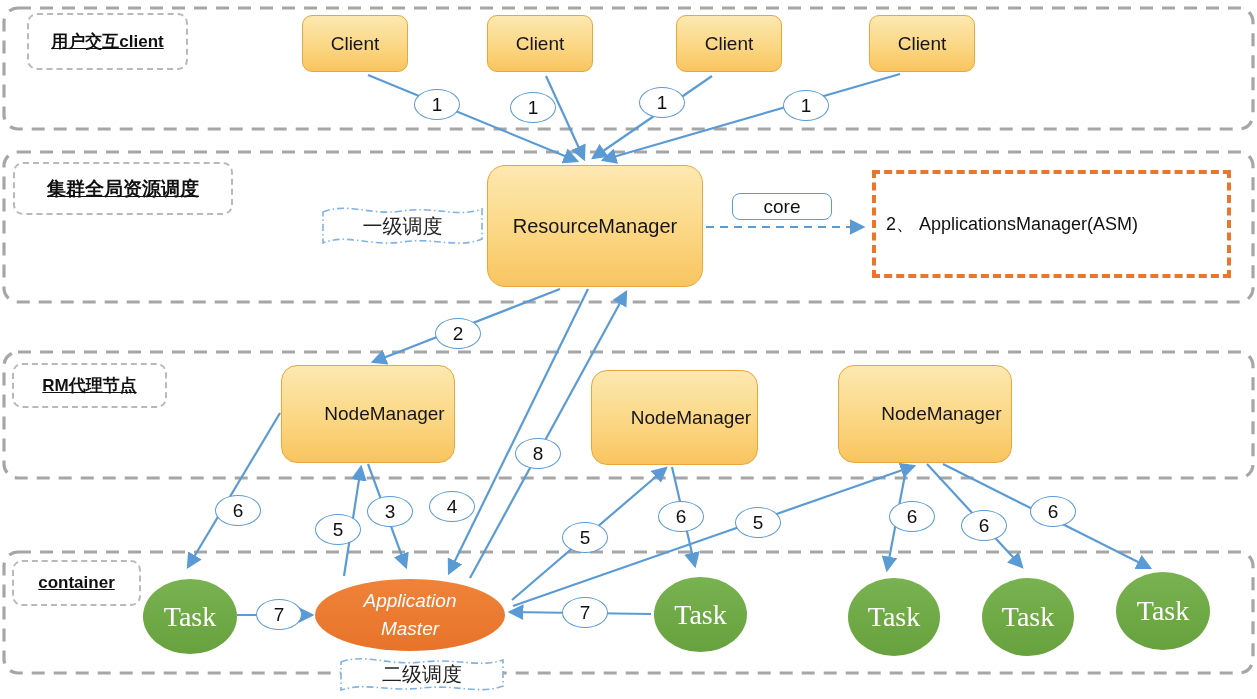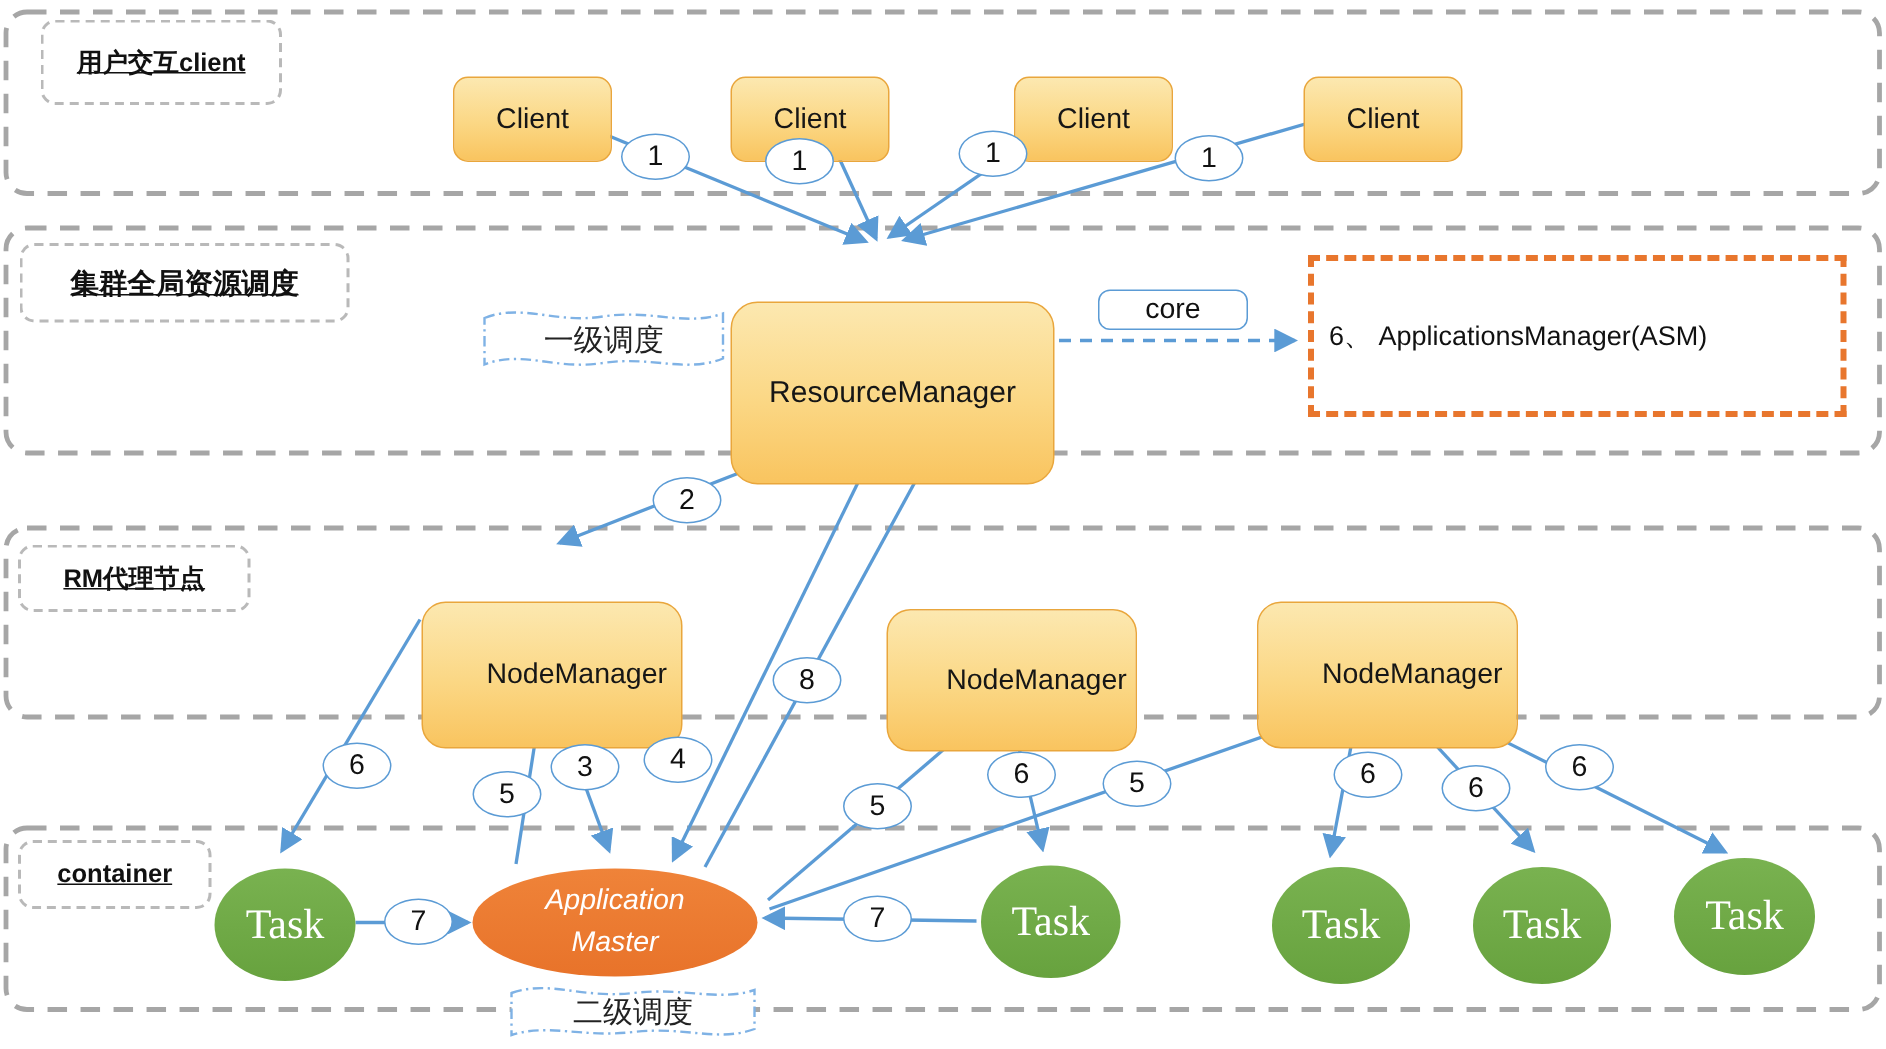--- a/index.html
+++ b/index.html
@@ -10,21 +10,21 @@
   .layer{position:absolute;left:0;top:0;}
   .abs{position:absolute;box-sizing:border-box;}
   .band-label{
     background:#ffffff;border:2px dashed #b9b9b9;border-radius:10px;
     display:flex;align-items:center;justify-content:center;
     font-weight:bold;color:#111;z-index:3;text-decoration:underline;
   }
   .node{
     background:linear-gradient(180deg,#fce8b0 0%,#fbd784 55%,#f9c45f 100%);
     border:1.6px solid #e9a63c;display:flex;align-items:center;justify-content:center;
-    color:#161616;z-index:4;margin-top:36px;
+    color:#161616;z-index:4;
   }
   .client{border-radius:10px;font-size:19px;}
   .rm{border-radius:18px;font-size:20px;}
   .nm{border-radius:16px;font-size:19px;padding-left:33px;}
   .task{
     border-radius:50%;background:linear-gradient(180deg,#79b250 0%,#67a23e 100%);
     color:#ffffff;font-size:28px;display:flex;align-items:center;justify-content:center;z-index:4;font-family:Liberation Serif, serif;
   }
   .am{
     border-radius:50%;background:linear-gradient(180deg,#ef8339 0%,#e8732a 100%);
@@ -100,21 +100,21 @@
   <div class="abs node client" style="left:302px;top:15px;width:106px;height:57px;">Client</div>
   <div class="abs node client" style="left:487px;top:15px;width:106px;height:57px;">Client</div>
   <div class="abs node client" style="left:676px;top:15px;width:106px;height:57px;">Client</div>
   <div class="abs node client" style="left:869px;top:15px;width:106px;height:57px;">Client</div>
 
   <div class="abs node rm" style="left:487px;top:165px;width:216px;height:122px;">ResourceManager</div>
 
   <div class="abs corebox" style="left:732px;top:193px;width:100px;height:27px;">core</div>
 
   <div class="abs components" style="left:872px;top:170px;width:359px;height:108px;">
-    <div>6、 ApplicationsManager(ASM)</div>
+    <div>2、 ApplicationsManager(ASM)</div>
   </div>
 
   <div class="abs tape" style="left:320px;top:200px;width:165px;height:52px;">
     <svg width="165" height="52" viewBox="0 0 165 52">
       <path d="M3,12 C28,2 50,16 82,11 C114,6 137,18 162,9 L162,39 C137,49 114,37 82,42 C50,47 28,33 3,43 Z" fill="#ffffff" stroke="#7fb2e5" stroke-width="1.6" stroke-dasharray="7 3 1.5 3"></path>
     </svg>
     <div class="tape-text">一级调度</div>
   </div>
 
   <div class="abs node nm" style="left:281px;top:365px;width:174px;height:98px;">NodeManager</div>

